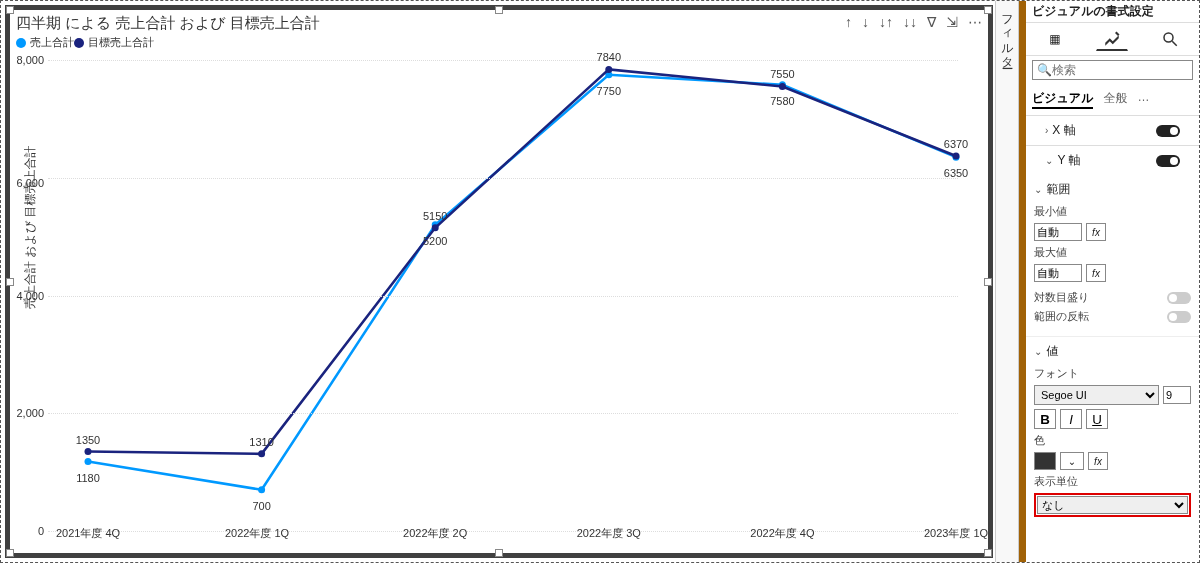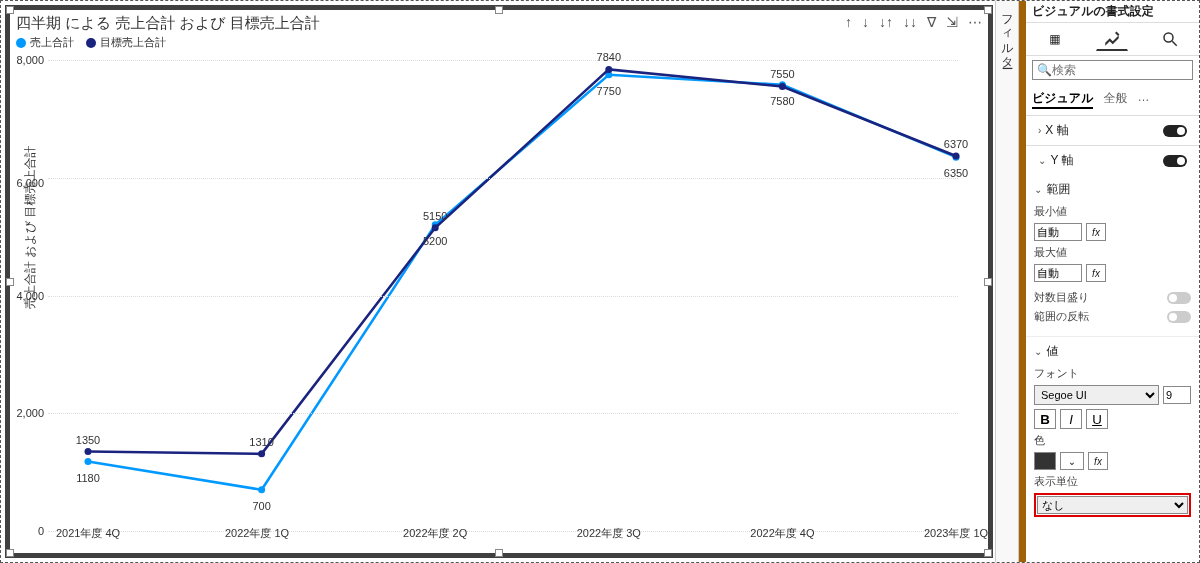--- a/index.html
+++ b/index.html
@@ -4,21 +4,21 @@
 <style>
   * { box-sizing: border-box; margin: 0; padding: 0; font-family: "Segoe UI", sans-serif; }
   html, body { width: 1200px; height: 563px; background: #fff; overflow: hidden; }
   #app { display: flex; width: 100%; height: 100%; border: 1px dashed #555; }
 
   
   #chart-wrap { position: relative; flex: 1; padding: 4px 2px 4px 4px; }
   #chart-card { position: relative; width: 100%; height: 100%; border: 5px solid #404040; background: #fff; }
 
   #chart-title { font-size: 15px; color: #333; padding: 4px 6px 0 6px; }
-  #legend { display: flex; gap: 12px; font-size: 11px; color: #333; padding: 2px 6px; }
+  #legend { display: flex; font-size: 11px; color: #333; padding: 2px 6px; }
   .legend-item { display: flex; align-items: center; gap: 4px; }
   .legend-swatch { width: 10px; height: 10px; border-radius: 50%; }
 
   #chart-toolbar { position: absolute; top: 4px; right: 6px; display: flex; gap: 10px; color: #555; font-size: 14px; }
   #chart-toolbar span { cursor: pointer; }
 
   #plot { position: absolute; left: 38px; right: 30px; top: 50px; bottom: 30px; }
   .gridline { position: absolute; left: 0; right: 0; height: 0; border-top: 1px dotted #ddd; }
   .ytick { position: absolute; left: -36px; width: 32px; text-align: right; font-size: 11px; color: #333; transform: translateY(-50%); }
   .xtick { position: absolute; bottom: -18px; width: 100px; text-align: center; font-size: 11px; color: #333; transform: translateX(-50%); margin-top: 7px; }
@@ -42,21 +42,21 @@
   #pane-icons { display: flex; justify-content: space-around; padding: 4px 0; border-bottom: 1px solid #ddd; }
   .picon { width: 32px; height: 24px; border: 1px solid transparent; display:flex;align-items:center;justify-content:center;cursor:pointer; }
   .picon.sel { border-bottom: 2px solid #333; }
   #pane-search { margin: 4px 6px; display:flex; align-items:center; border:1px solid #888; padding:2px 4px; }
   #pane-search input { border:none; outline:none; flex:1; font-size:12px; min-width:0; }
   #pane-tabs { display:flex; gap:10px; padding: 6px; font-size:12px; }
   .ptab { cursor:pointer; color:#666; }
   .ptab.sel { color:#000; border-bottom:2px solid #000; font-weight:600; }
 
   .sect { border-top:1px solid #ddd; }
-  .sect-head { display:flex; align-items:center; justify-content:space-between; padding:6px 12px; cursor:pointer; background:#fff; }
+  .sect-head { display:flex; align-items:center; justify-content:space-between; padding:6px 19px; cursor:pointer; background:#fff; }
   .sect-head .chev { font-size:10px; margin-right:4px; color:#555; }
   .toggle { width:24px; height:12px; border-radius:6px; background:#222; position:relative; }
   .toggle::after { content:""; position:absolute; width:8px;height:8px;border-radius:50%;background:#fff; top:2px; right:2px; }
   .toggle.off { background:#ccc; }
   .toggle.off::after { left:2px; right:auto; }
 
   .sect-body { padding:4px 8px 8px 8px; display:flex; flex-direction:column; gap:4px; }
   .lbl { font-size:11px; color:#444; }
   .row { display:flex; gap:4px; align-items:center; }
   .mini-input { width:48px; height:18px; border:1px solid #888; font-size:11px; padding:0 2px; }

